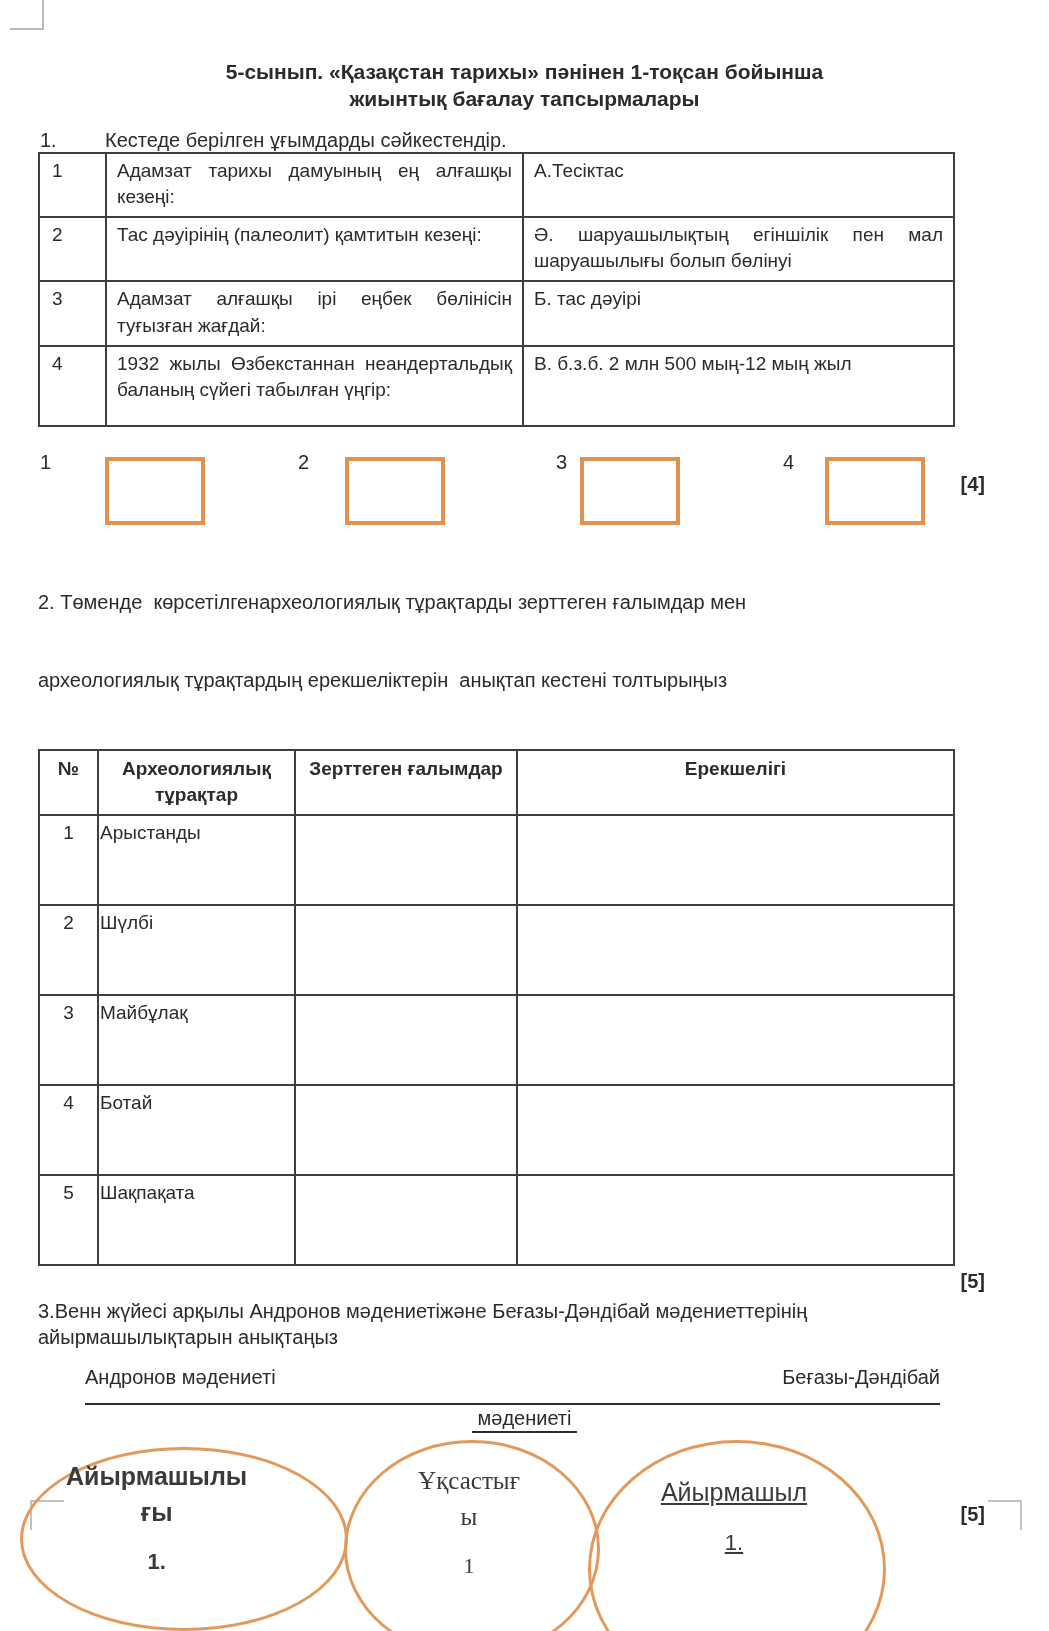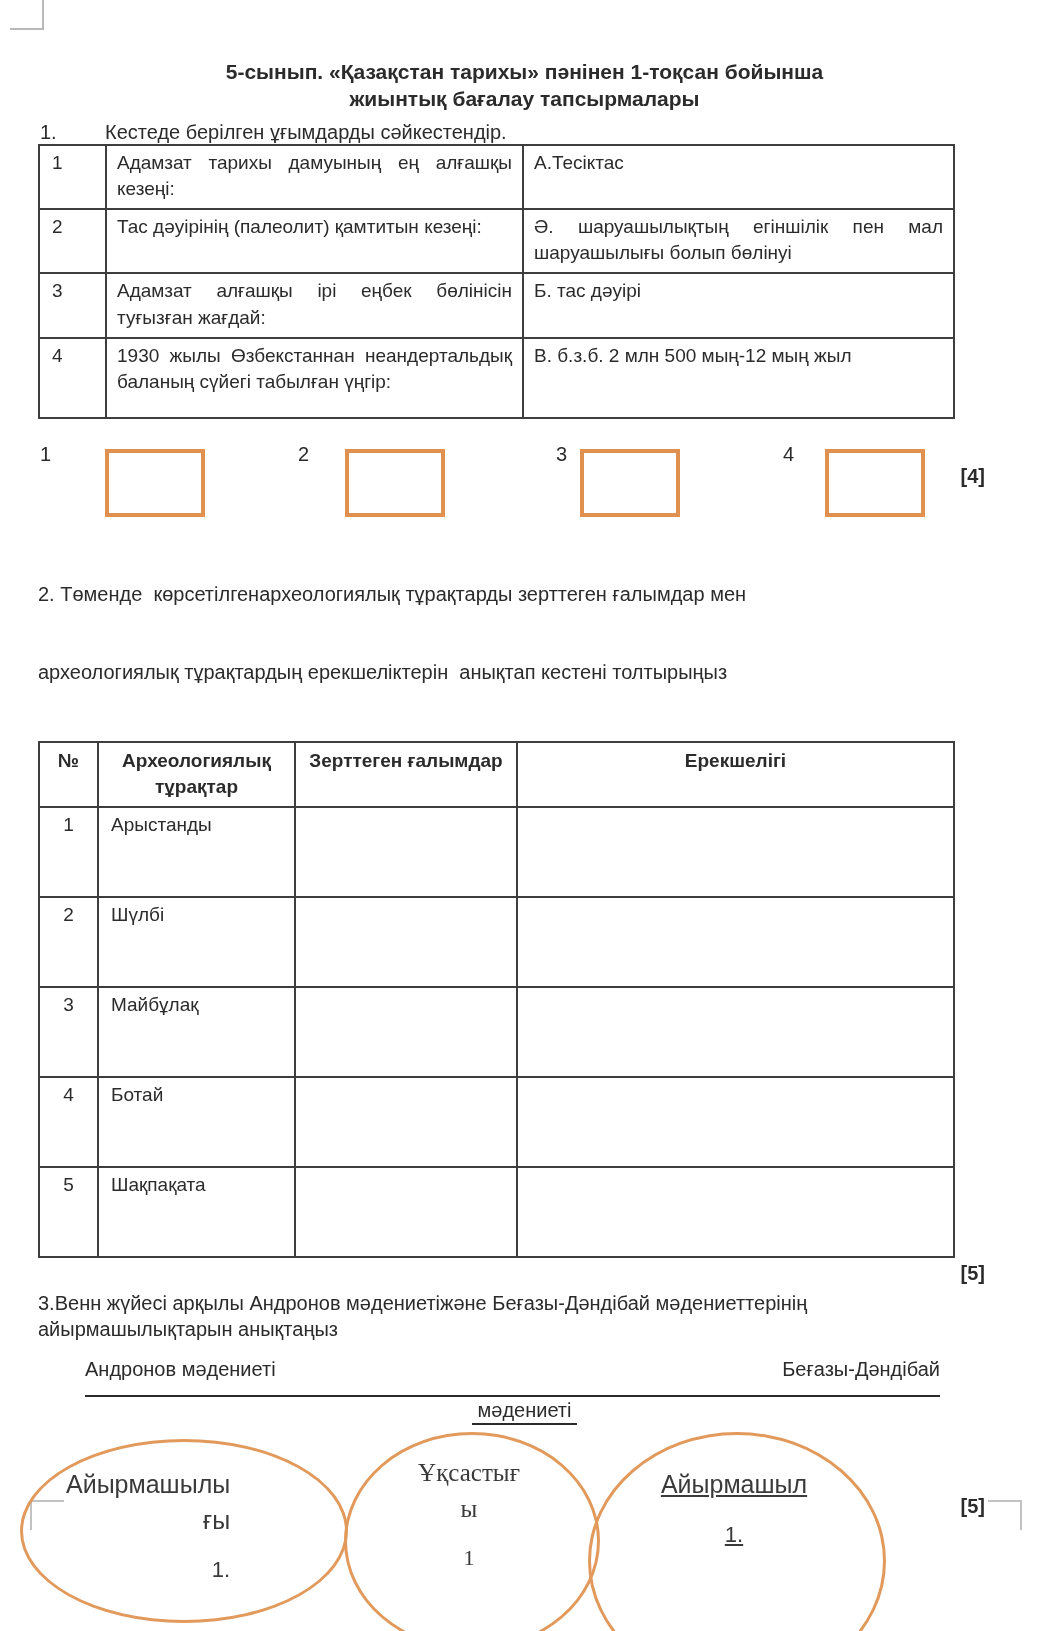--- a/index.html
+++ b/index.html
@@ -12,21 +12,21 @@
     font-family:"Liberation Sans","DejaVu Sans",sans-serif;
     color:#2b2b2b;
     overflow:hidden;
   }
   
   .corner{position:absolute;width:32px;height:28px;}
   .corner-tl{left:10px;top:0;border-right:2px solid #b9b9b9;border-bottom:2px solid #b9b9b9;}
   .corner-bl{left:30px;top:1500px;border-left:2px solid #c2c2c2;border-top:2px solid #c2c2c2;}
   .corner-br{left:988px;top:1500px;border-right:2px solid #c2c2c2;border-top:2px solid #c2c2c2;}
 
-  .title{margin:58px 40px 8px;text-align:center;font-weight:bold;font-size:21px;line-height:1.3;}
+  .title{margin:58px 40px 16px;text-align:center;font-weight:bold;font-size:21px;line-height:1.3;}
   .task1-head{display:flex;margin:6px 0 0 40px;font-size:20px;}
   .task1-head .t1num{width:65px;flex:0 0 65px;}
 
   table{border-collapse:collapse;margin-left:38px;width:917px;table-layout:fixed;}
   td,th{border:2px solid #3e3e3e;vertical-align:top;font-size:19px;line-height:1.38;padding:4px 10px 6px;}
   .match-table .c-num{width:43px;padding-left:12px;}
   .match-table .c-term{width:395px;text-align:justify;}
   .match-table .c-opt{text-align:justify;border-radius:22px;}
   .match-table tr.r-small{height:54px;}
   .match-table tr.r-big{height:80px;}
@@ -39,42 +39,42 @@
 
   .task2-prompt{margin:8px 38px 0;font-size:20px;line-height:1.3;white-space:pre-wrap;}
 
   .arch-table{margin-top:4px;}
   .arch-table th{font-weight:bold;text-align:center;padding-top:5px;height:50px;}
   .arch-table .h-num{width:37px;}
   .arch-table .h-site{width:175px;}
   .arch-table .h-sch{width:200px;}
   .arch-table td{height:78px;}
   .arch-table .c2num{text-align:center;width:37px;}
-  .arch-table .c2site{padding-left:12px;}
+  .arch-table .c2site{padding-left:1px;}
 
   .points-row{margin:4px 64px 0 0;text-align:right;height:24px;}
 
   .task3-prompt{margin:4px 38px 16px;font-size:20px;line-height:1.3;}
 
   .culture-row{
     margin:4px 0 0 85px;width:855px;
     display:flex;justify-content:space-between;
     border-bottom:2px solid #2b2b2b;padding-bottom:14px;
     font-size:20px;
   }
   .culture-cont{text-align:center;margin-top:2px;font-size:20px;}
   .culture-cont span{display:inline-block;border-bottom:2px solid #2b2b2b;padding:0 6px 1px;text-align:right;}
 
   .venn{position:relative;height:258px;margin-top:4px;}
   .ellipse{position:absolute;border:3px solid #e29a5c;border-radius:50%;background:transparent;}
   .e-left{left:20px;top:10px;width:322px;height:178px;}
   .e-mid{left:344px;top:3px;width:250px;height:212px;}
   .e-right{left:588px;top:3px;width:292px;height:252px;}
   .v-text{position:absolute;font-size:25px;line-height:1.42;color:#3a3a3a;}
-  .v-left-text{left:66px;top:38px;text-align:right;}
+  .v-left-text{left:66px;top:22px;text-align:center;font-weight:bold;}
   .v-mid-text{left:0;right:0;top:26px;text-align:center;font-family:Liberation Serif, serif;}
   .v-right-text{left:0;right:0;top:38px;text-align:center;}
   .v-item{margin-top:16px;font-size:22px;}
   .venn-points{position:absolute;right:64px;top:66px;}
 </style>
 </head>
 <body>
 
 <div class="page">
 
@@ -104,21 +104,21 @@
       <td class="c-term">Тас дәуірінің (палеолит) қамтитын кезеңі:</td>
       <td class="c-opt">Ә. шаруашылықтың егіншілік пен мал шаруашылығы болып бөлінуі</td>
     </tr>
     <tr class="r-small">
       <td class="c-num">3</td>
       <td class="c-term">Адамзат алғашқы ірі еңбек бөлінісін туғызған жағдай:</td>
       <td class="c-opt">Б. тас дәуірі</td>
     </tr>
     <tr class="r-big">
       <td class="c-num">4</td>
-      <td class="c-term">1930 жылы Өзбекстаннан неандертальдық баланың сүйегі табылған үңгір:</td>
+      <td class="c-term">1932 жылы Өзбекстаннан неандертальдық баланың сүйегі табылған үңгір:</td>
       <td class="c-opt">В. б.з.б. 2 млн 500 мың-12 мың жыл</td>
     </tr>
   </tbody>
     </table>
 
   <div class="answers">
     <span class="ans-num" style="left:40px">1</span>
     <div class="ans-box" style="left:105px"></div>
     <span class="ans-num" style="left:298px">2</span>
     <div class="ans-box" style="left:345px"></div>

